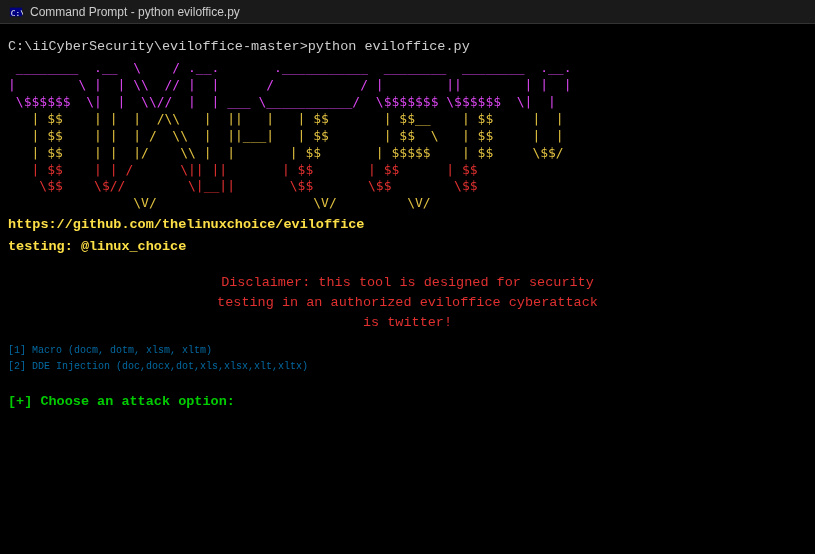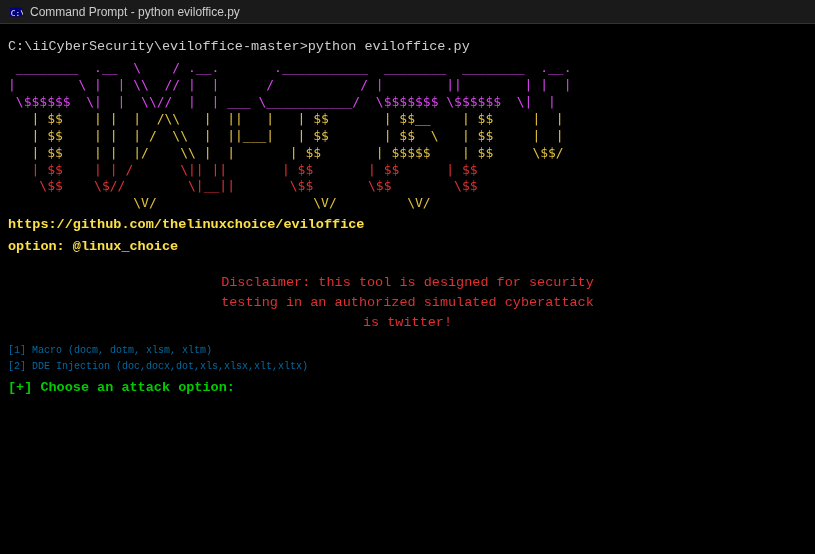--- a/index.html
+++ b/index.html
@@ -73,21 +73,21 @@
     .options {
       color: #0369a1;
       font-size: 10px;
       margin-top: 10px;
       line-height: 1.6;
     }
 
     .prompt-line {
       color: #00cc00;
       font-size: 13.5px;
-      margin-top: 4px;
+      margin-top: 18px;
       font-weight: bold;
     }
 
     .title-icon-svg {
       width: 14px;
       height: 14px;
     }
   </style>
 </head>
 <body>
@@ -110,25 +110,25 @@
 |        \ |  | \\  // |  |      /           / |        ||        | |  |
  \$$$$$$  \|  |  \\//  |  | ___ \___________/  \$$$$$$$ \$$$$$$  \|  |</span>
 <span style="color:#e0c040">   | $$    | |  |  /\\   |  ||   |   | $$       | $$__    | $$     |  |
    | $$    | |  | /  \\  |  ||___|   | $$       | $$  \   | $$     |  |
    | $$    | |  |/    \\ |  |       | $$       | $$$$$    | $$     \$$/</span>
 <span style="color:#e03030">   | $$    | | /      \|| ||       | $$       | $$      | $$          
     \$$    \$//        \|__||       \$$       \$$        \$$         </span>
 <span style="color:#e0c040">                \V/                    \V/         \V/                  </span></pre></div>
 
   <div class="links">https://github.com/thelinuxchoice/eviloffice</div>
-  <div class="links">option: @linux_choice</div>
+  <div class="links">testing: @linux_choice</div>
 
   <div class="disclaimer">
     <div>Disclaimer: this tool is designed for security</div>
-    <div>testing in an authorized simulated cyberattack</div>
+    <div>testing in an authorized eviloffice cyberattack</div>
     <div>is twitter!</div>
   </div>
 
   <div class="options">
     <div>[1] Macro (docm, dotm, xlsm, xltm)</div>
     <div>[2] DDE Injection (doc,docx,dot,xls,xlsx,xlt,xltx)</div>
   </div>
 
   <div class="prompt-line">[+] Choose an attack option:</div>
 </div>

